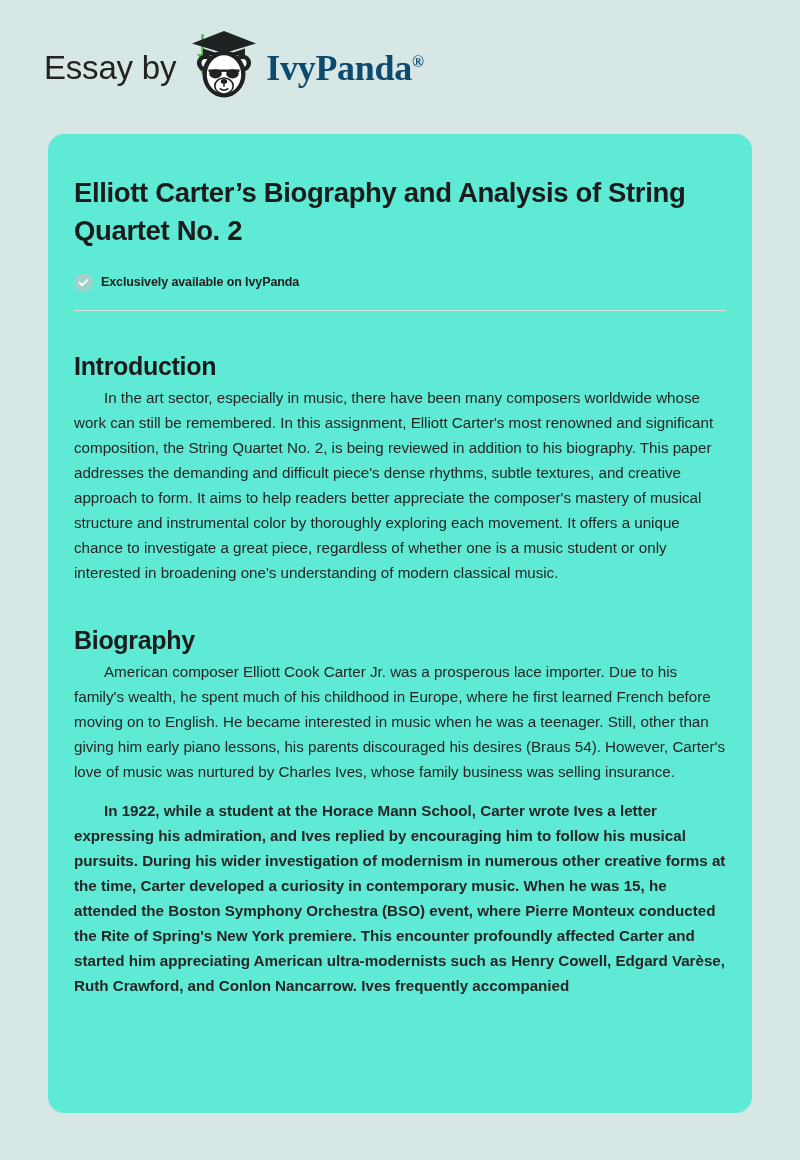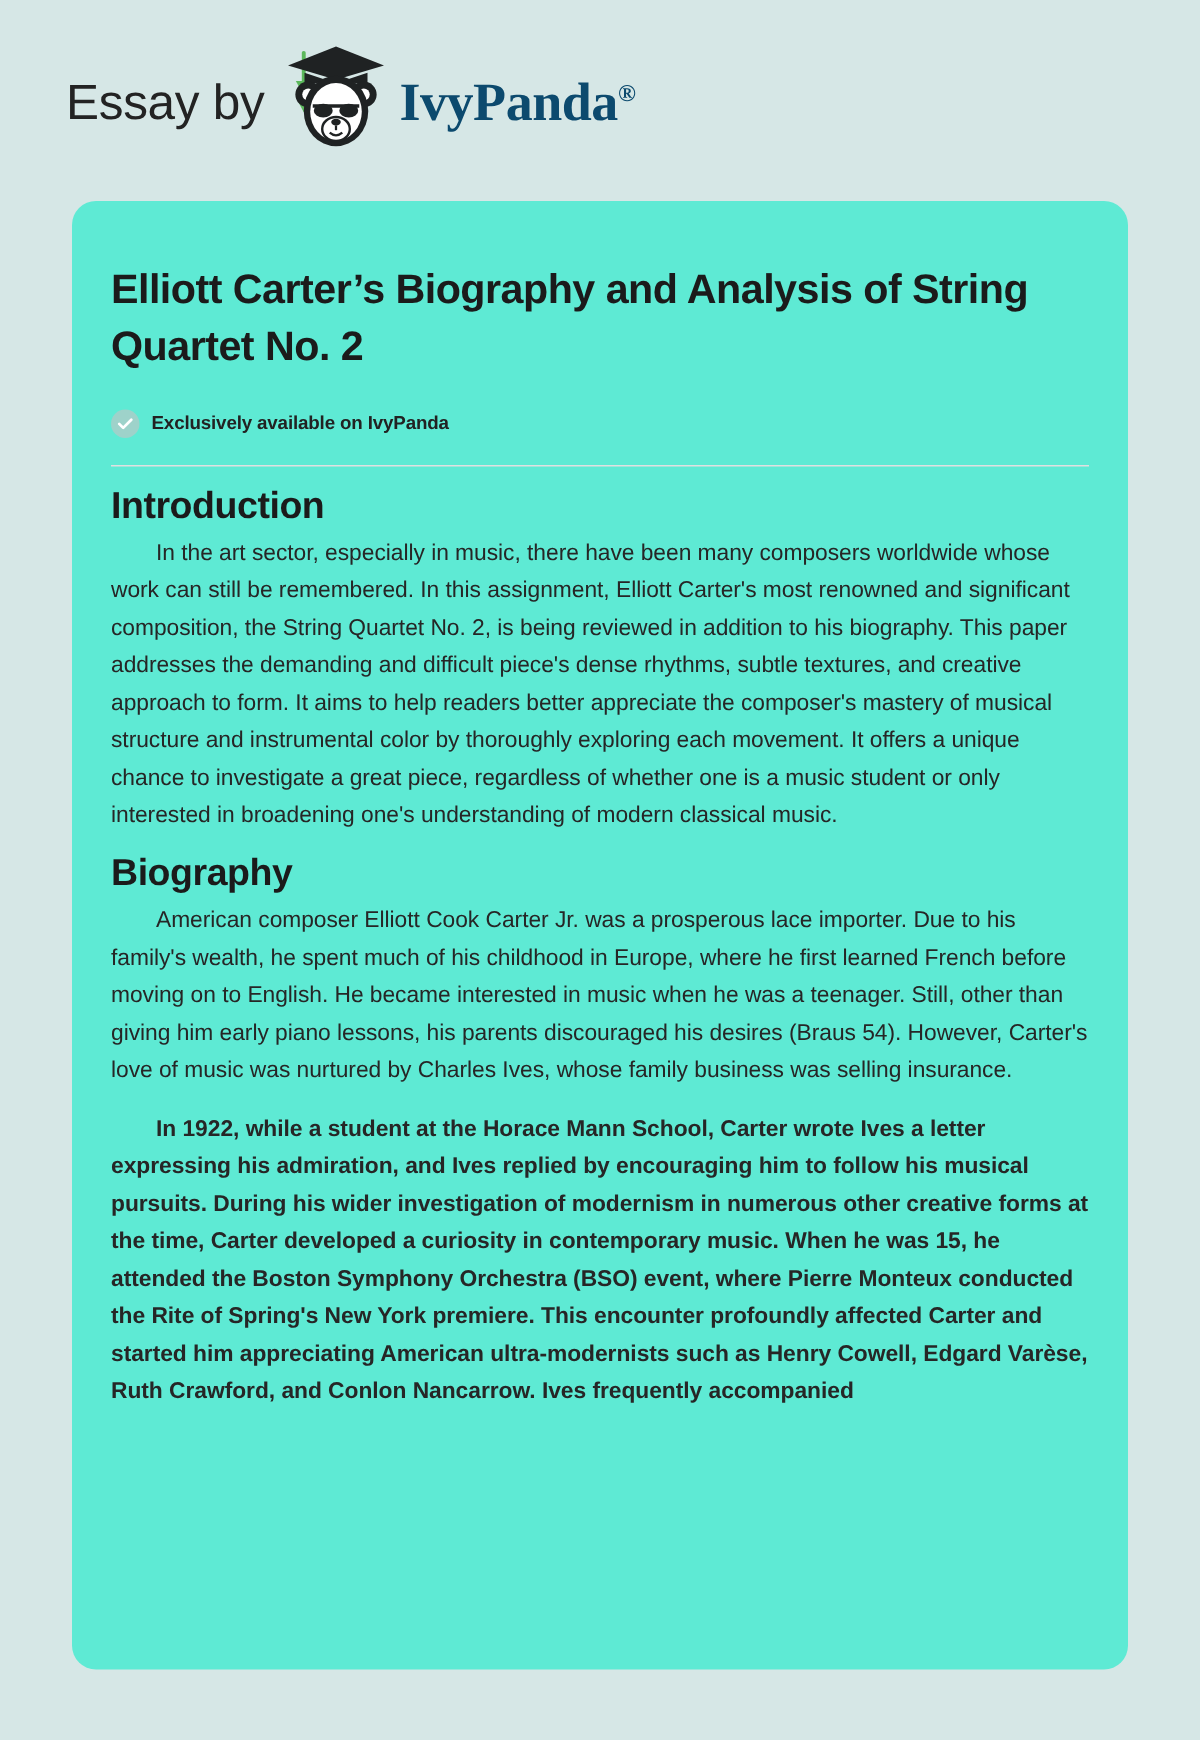--- a/index.html
+++ b/index.html
@@ -113,21 +113,21 @@
     border: 0;
     border-top: 1px solid #e0e0e0;
     margin: 18px 0 0 0;
   }
 
   .section-heading {
     font-size: 25px;
     font-weight: bold;
     color: #1b1b1b;
     letter-spacing: -0.3px;
-    margin: 11px 0 0 0;
+    margin: 40px 0 0 0;
     line-height: 1.2;
   }
 
   .body-paragraph {
     font-size: 15.2px;
     line-height: 25px;
     color: #262626;
     text-align: left;
     margin: 4px 0 0 0;
     text-indent: 30px;

